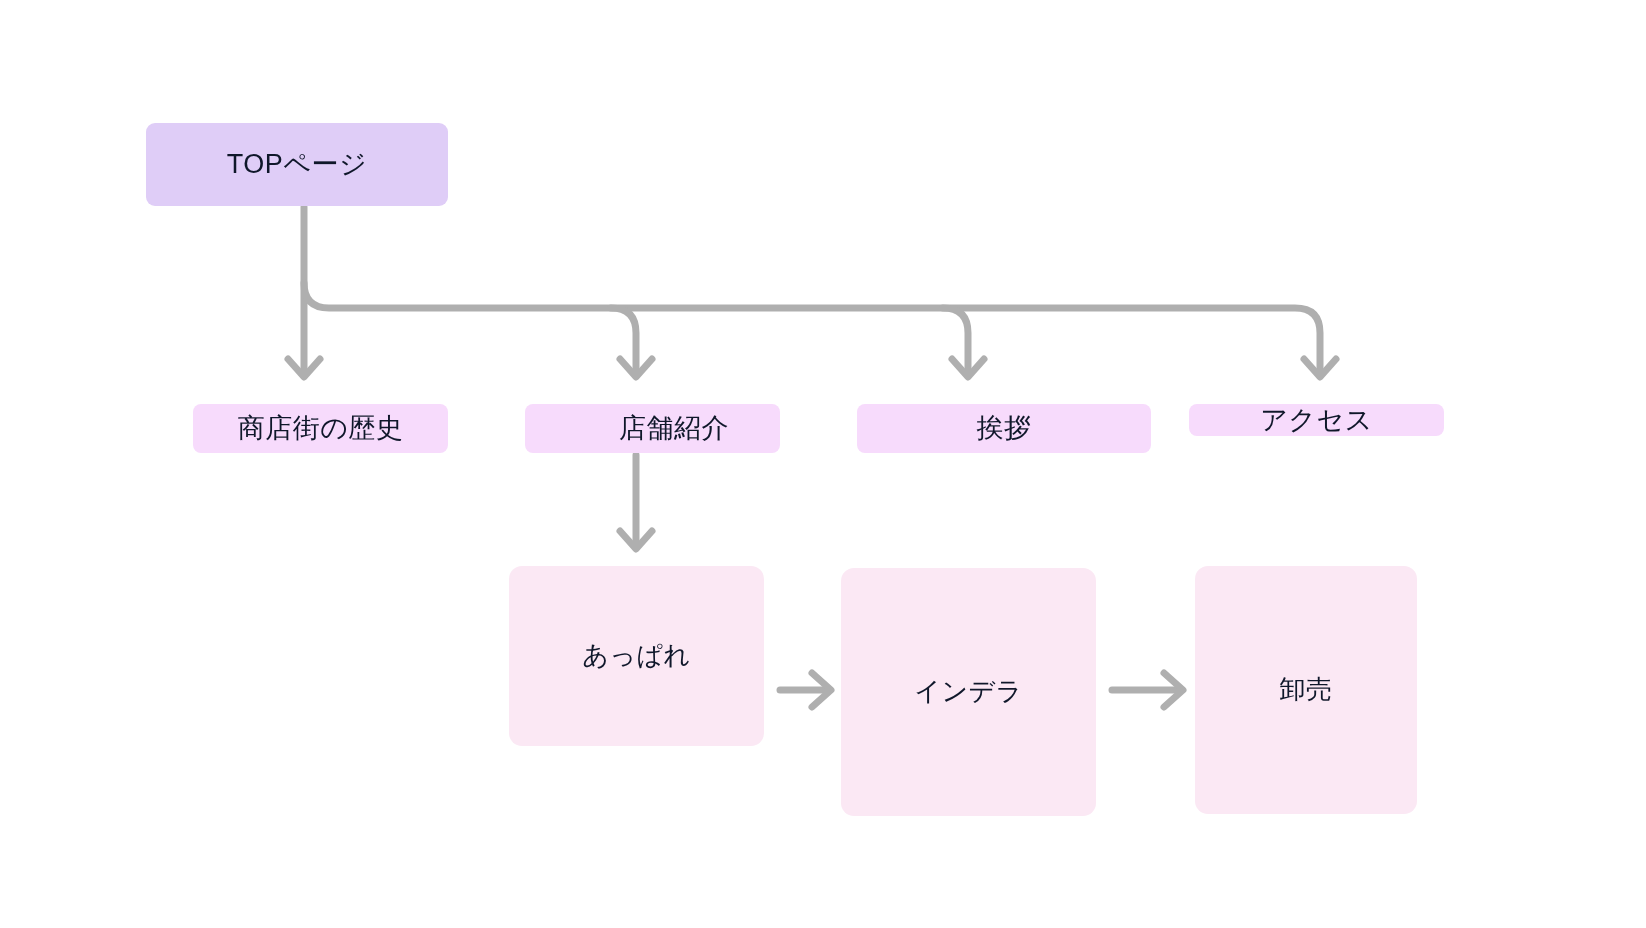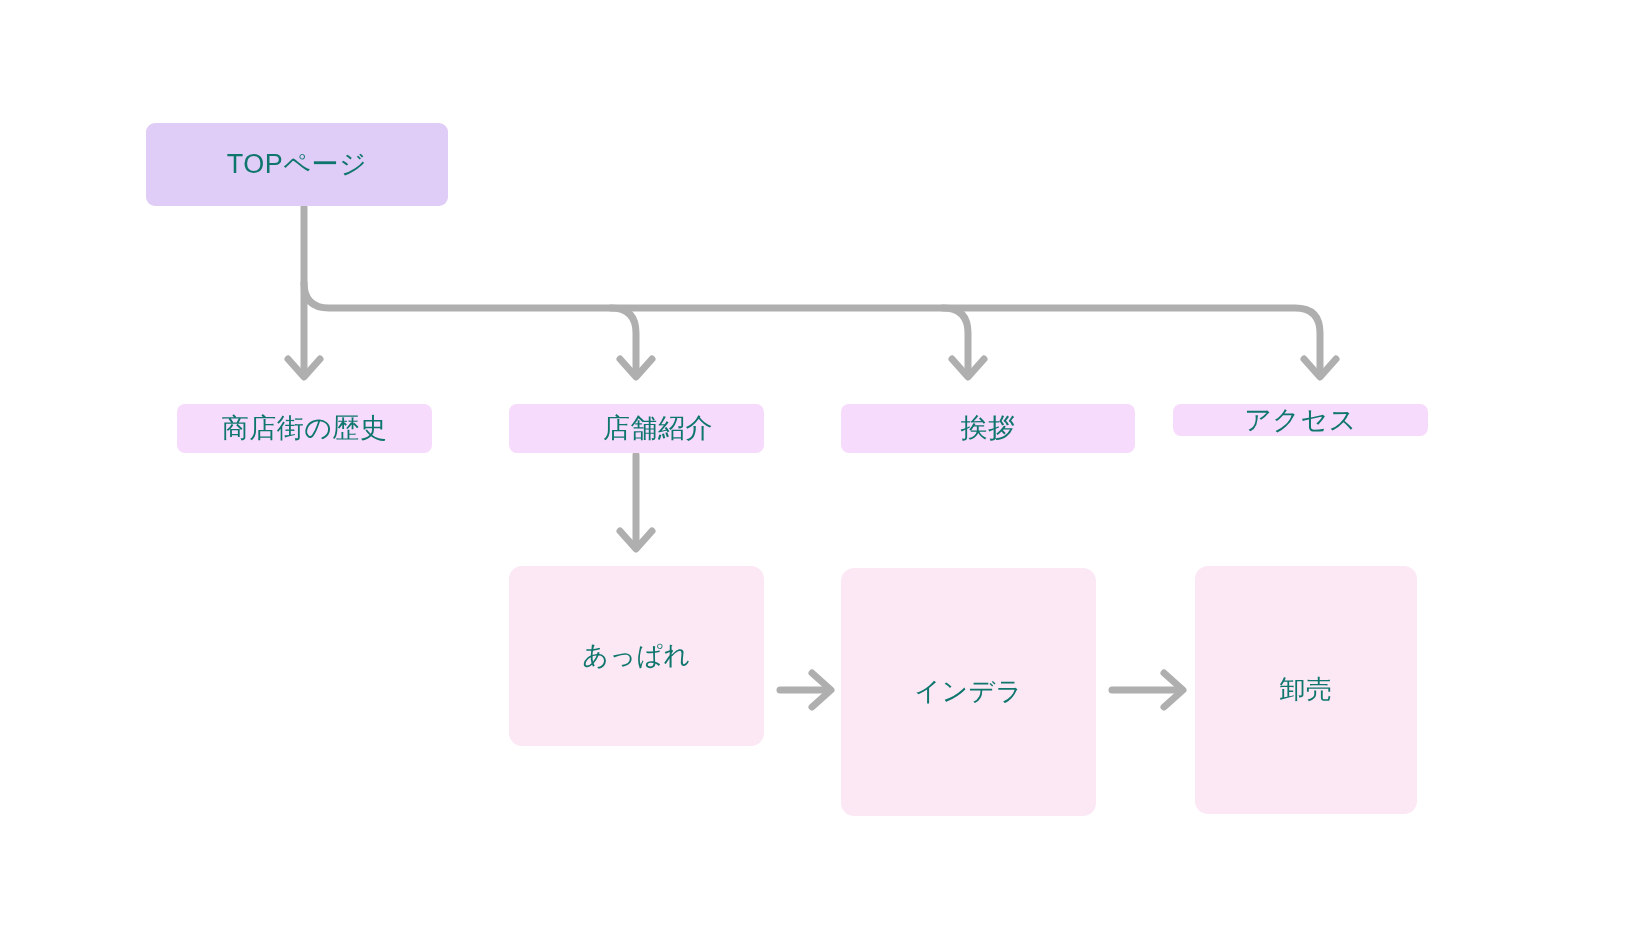--- a/index.html
+++ b/index.html
@@ -26,35 +26,36 @@
     height: 928px;
     pointer-events: none;
   }
   .node {
     position: absolute;
     display: flex;
     align-items: center;
     justify-content: center;
     box-sizing: border-box;
     border-radius: 8px;
-    color: #0f766e;
+    color: #0f172a;
     font-size: 27px;
     line-height: 1.35;
     letter-spacing: 0.5px;
     text-align: center;
     white-space: nowrap;
     user-select: none;
   }
   .node.root {
     background: #DFCDF7;
     border-radius: 9px;
   }
   .node.section {
     background: #F7DBFC;
     border-radius: 8px;
+    margin-left: 16px;
   }
   .node.leaf {
     background: #FBE8F4;
     border-radius: 13px;
     font-size: 26px;
   }
 </style>
 </head>
 <body>
 

